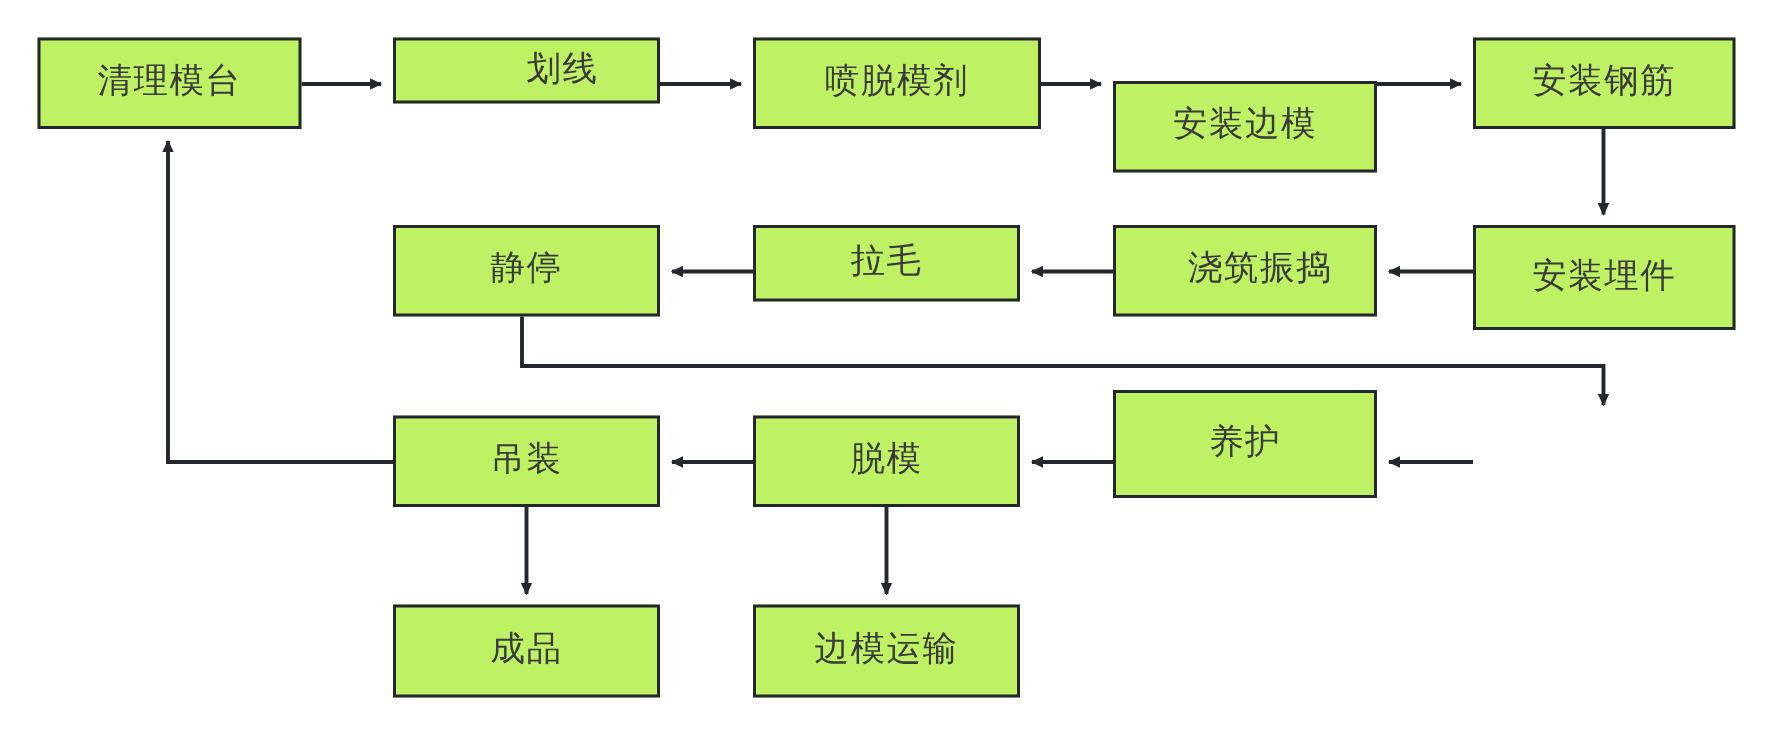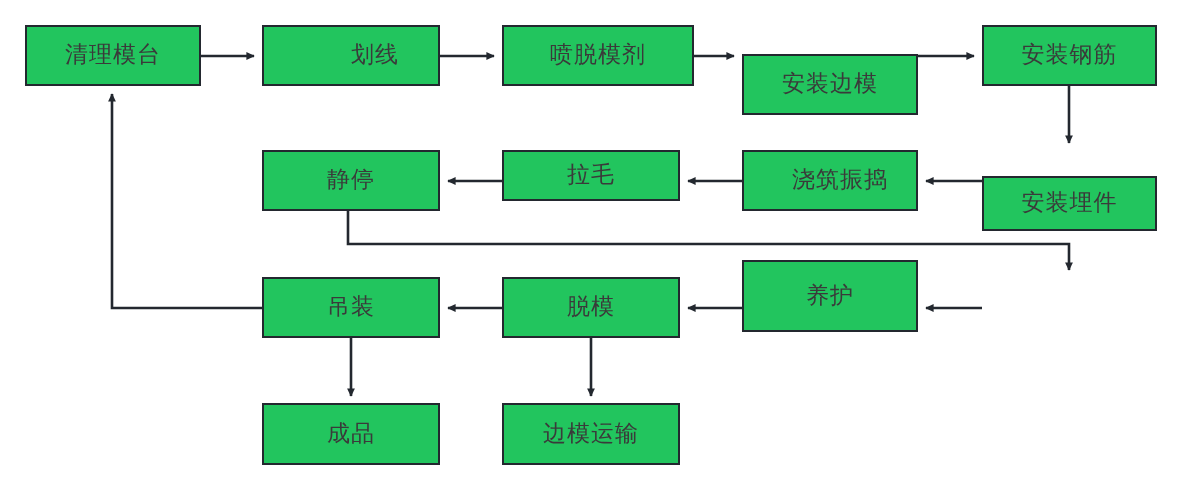--- a/index.html
+++ b/index.html
@@ -22,21 +22,21 @@
     left: 0;
     top: 0;
     width: 1181px;
     height: 490px;
     pointer-events: none;
   }
   .node {
     position: absolute;
     box-sizing: border-box;
     border: 2.5px solid #23282f;
-    background: #22c55e;
+    background: #bef264;
     display: flex;
     align-items: center;
     justify-content: center;
     color: #3a3a3a;
     font-size: 23px;
     letter-spacing: 1px;
     line-height: 1;
     white-space: nowrap;
   }
   .node-label {
@@ -77,21 +77,21 @@
       <line x1="351" y1="338" x2="351" y2="396" marker-end="url(#arrowhead)"></line>
       <line x1="591" y1="338" x2="591" y2="396" marker-end="url(#arrowhead)"></line>
 
       <path d="M 262 308 L 112 308 L 112 94" marker-end="url(#arrowhead)"></path>
     </g>
   </svg>
 
   <div class="node" style="left:25px; top:25px; width:176px; height:61px;">
     <span class="node-label">清理模台</span>
   </div>
-  <div class="node" style="left:262px; top:25px; width:178px; height:61px;padding-left:48px;">
+  <div class="node" style="left:262px; top:25px; width:178px; height:44px;padding-left:48px;">
     <span class="node-label">划线</span>
   </div>
   <div class="node" style="left:502px; top:25px; width:192px; height:61px;">
     <span class="node-label">喷脱模剂</span>
   </div>
   <div class="node" style="left:742px; top:25px; width:176px; height:61px;margin-top:29px;">
     <span class="node-label">安装边模</span>
   </div>
   <div class="node" style="left:982px; top:25px; width:175px; height:61px;">
     <span class="node-label">安装钢筋</span>
@@ -99,21 +99,21 @@
 
   <div class="node" style="left:262px; top:150px; width:178px; height:61px;">
     <span class="node-label">静停</span>
   </div>
   <div class="node" style="left:502px; top:150px; width:178px; height:51px;">
     <span class="node-label">拉毛</span>
   </div>
   <div class="node" style="left:742px; top:150px; width:176px; height:61px;padding-left:20px;">
     <span class="node-label">浇筑振捣</span>
   </div>
-  <div class="node" style="left:982px; top:150px; width:175px; height:55px;margin-top:26px;">
+  <div class="node" style="left:982px; top:150px; width:175px; height:70px;">
     <span class="node-label">安装埋件</span>
   </div>
 
   <div class="node" style="left:262px; top:277px; width:178px; height:61px;">
     <span class="node-label">吊装</span>
   </div>
   <div class="node" style="left:502px; top:277px; width:178px; height:61px;">
     <span class="node-label">脱模</span>
   </div>
   <div class="node" style="left:742px; top:260px; width:176px; height:72px;align-items:center;">

